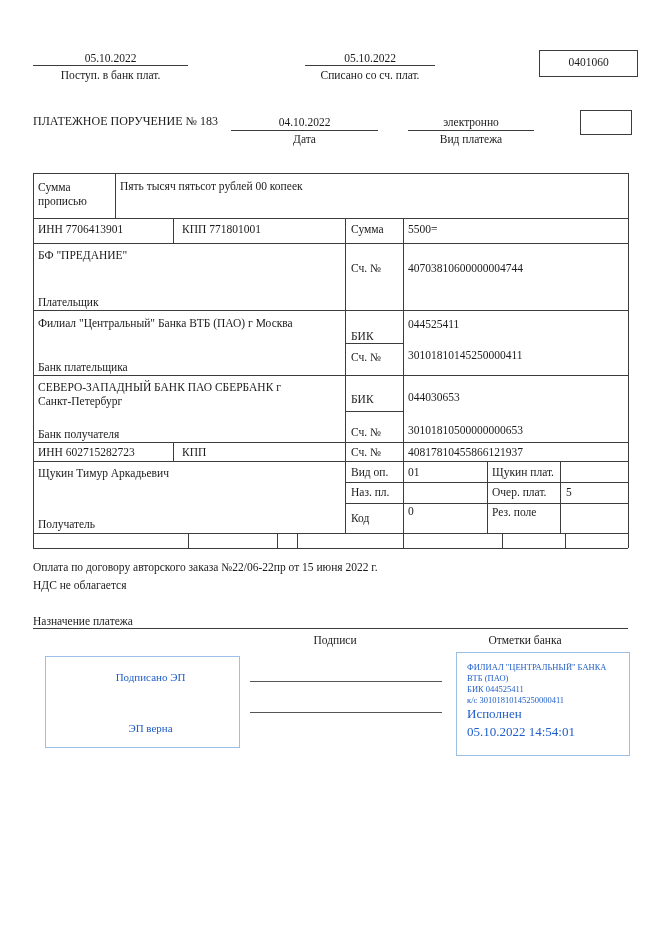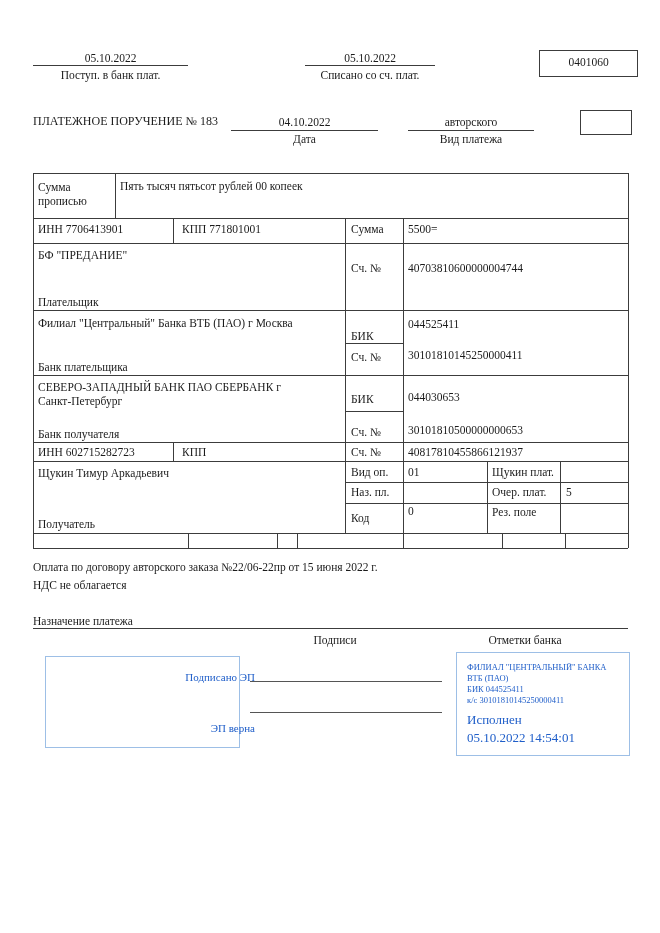--- a/index.html
+++ b/index.html
@@ -6,21 +6,21 @@
   body { width:660px; height:933px; font-family:"Liberation Serif", serif; color:#1b1b1b; }
   .doc { position:relative; width:660px; height:933px; background:#fff; overflow:hidden; }
   .t { position:absolute; font-size:11.5px; line-height:13px; white-space:nowrap; }
   .c { text-align:center; }
   .wrap { white-space:normal; line-height:14px; }
   .hl { position:absolute; height:1px; background:#3c3c3c; }
   .vl { position:absolute; width:1px;  background:#3c3c3c; }
   .box { position:absolute; border:1px solid #3c3c3c; box-sizing:border-box;padding-left:8px; }
   .title { font-size:12px; }
   .stampbox { position:absolute; border:1px solid #9dbfe6; box-sizing:border-box; color:#1f5ec9; }
-  .stamp-line { position:absolute; left:16px; width:100%; text-align:right; font-size:11px; line-height:13px; white-space:nowrap; }
+  .stamp-line { position:absolute; left:8px; width:100%; text-align:center; font-size:11px; line-height:13px; white-space:nowrap; }
   .bstamp { padding:9px 10px 0 10px; }
   .bstamp .s { font-size:8.5px; line-height:11px; white-space:nowrap; }
   .bstamp .b { font-size:13px; line-height:15px; white-space:nowrap; }
   .sigline { background:#555; }
 </style>
 </head>
 <body>
 
 <div class="doc">
 
@@ -33,21 +33,21 @@
   <div class="t c" style="left:305px; top:69px; width:130px;">Списано со сч. плат.</div>
 
   <div class="box" style="left:539px; top:50px; width:99px; height:27px;">
     <div class="t c" style="left:0; top:5px; width:97px;">0401060</div>
   </div>
 
   <div class="t title" style="left:33px; top:115px;">ПЛАТЕЖНОЕ ПОРУЧЕНИЕ № 183</div>
   <div class="t c" style="left:231px; top:116px; width:147px;">04.10.2022</div>
   <div class="hl" style="left:231px; top:130px; width:147px;"></div>
   <div class="t c" style="left:231px; top:133px; width:147px;">Дата</div>
-  <div class="t c" style="left:408px; top:116px; width:126px;">авторского</div>
+  <div class="t c" style="left:408px; top:116px; width:126px;">электронно</div>
   <div class="hl" style="left:408px; top:130px; width:126px;"></div>
   <div class="t c" style="left:408px; top:133px; width:126px;font-family:Liberation Serif, serif;">Вид платежа</div>
   <div class="box" style="left:580px; top:110px; width:52px; height:25px;"></div>
 
   <div class="hl" style="left:33px; top:173px; width:595px;"></div>
   <div class="hl" style="left:33px; top:218px; width:595px;"></div>
   <div class="hl" style="left:33px; top:243px; width:595px;"></div>
   <div class="hl" style="left:33px; top:310px; width:595px;"></div>
   <div class="hl" style="left:33px; top:375px; width:595px;"></div>
   <div class="hl" style="left:33px; top:442px; width:595px;"></div>
@@ -133,17 +133,17 @@
   </div>
 
   <div class="hl sigline" style="left:250px; top:681px; width:192px;"></div>
   <div class="hl sigline" style="left:250px; top:712px; width:192px;"></div>
 
   <div class="stampbox bstamp" style="left:456px; top:652px; width:174px; height:104px;">
     <div class="s">ФИЛИАЛ "ЦЕНТРАЛЬНЫЙ" БАНКА</div>
     <div class="s">ВТБ (ПАО)</div>
     <div class="s">БИК 044525411</div>
     <div class="s">к/с 30101810145250000411</div>
-    <div class="b" style="margin-top:6px;">Исполнен</div>
+    <div class="b" style="">Исполнен</div>
     <div class="b" style="margin-top:3px;">05.10.2022 14:54:01</div>
   </div>
 
 </div>
 
 </body></html>

